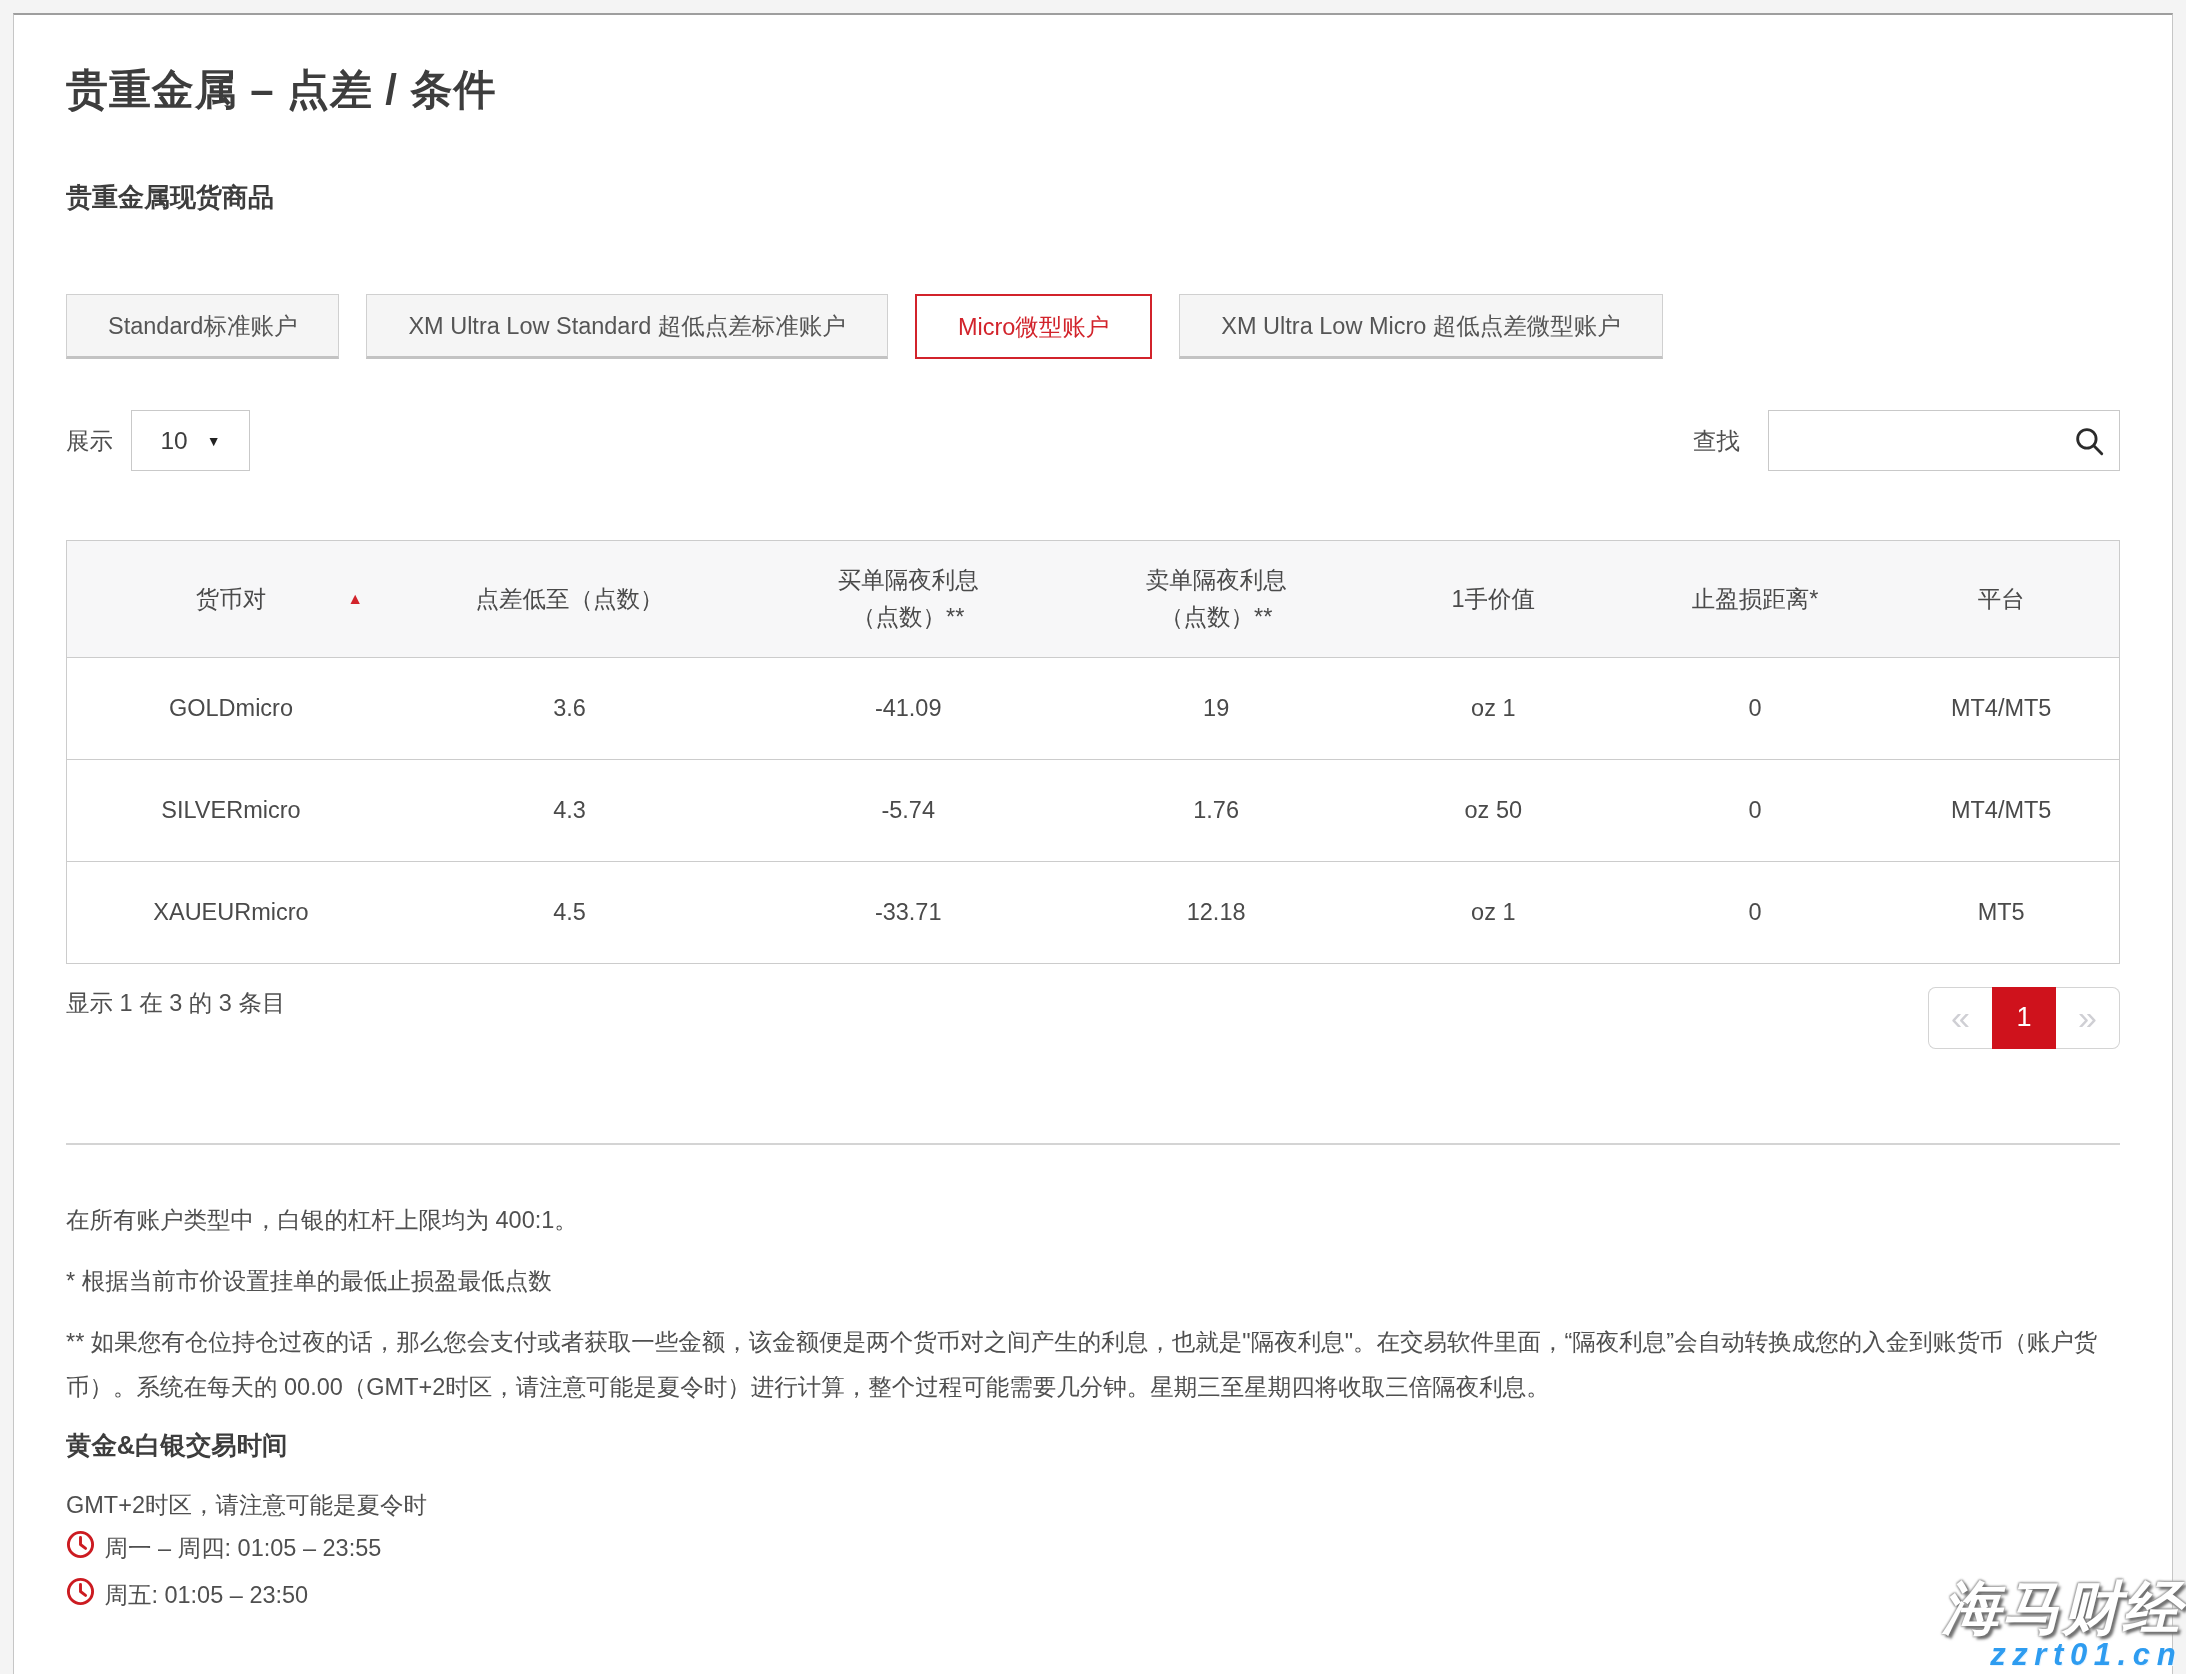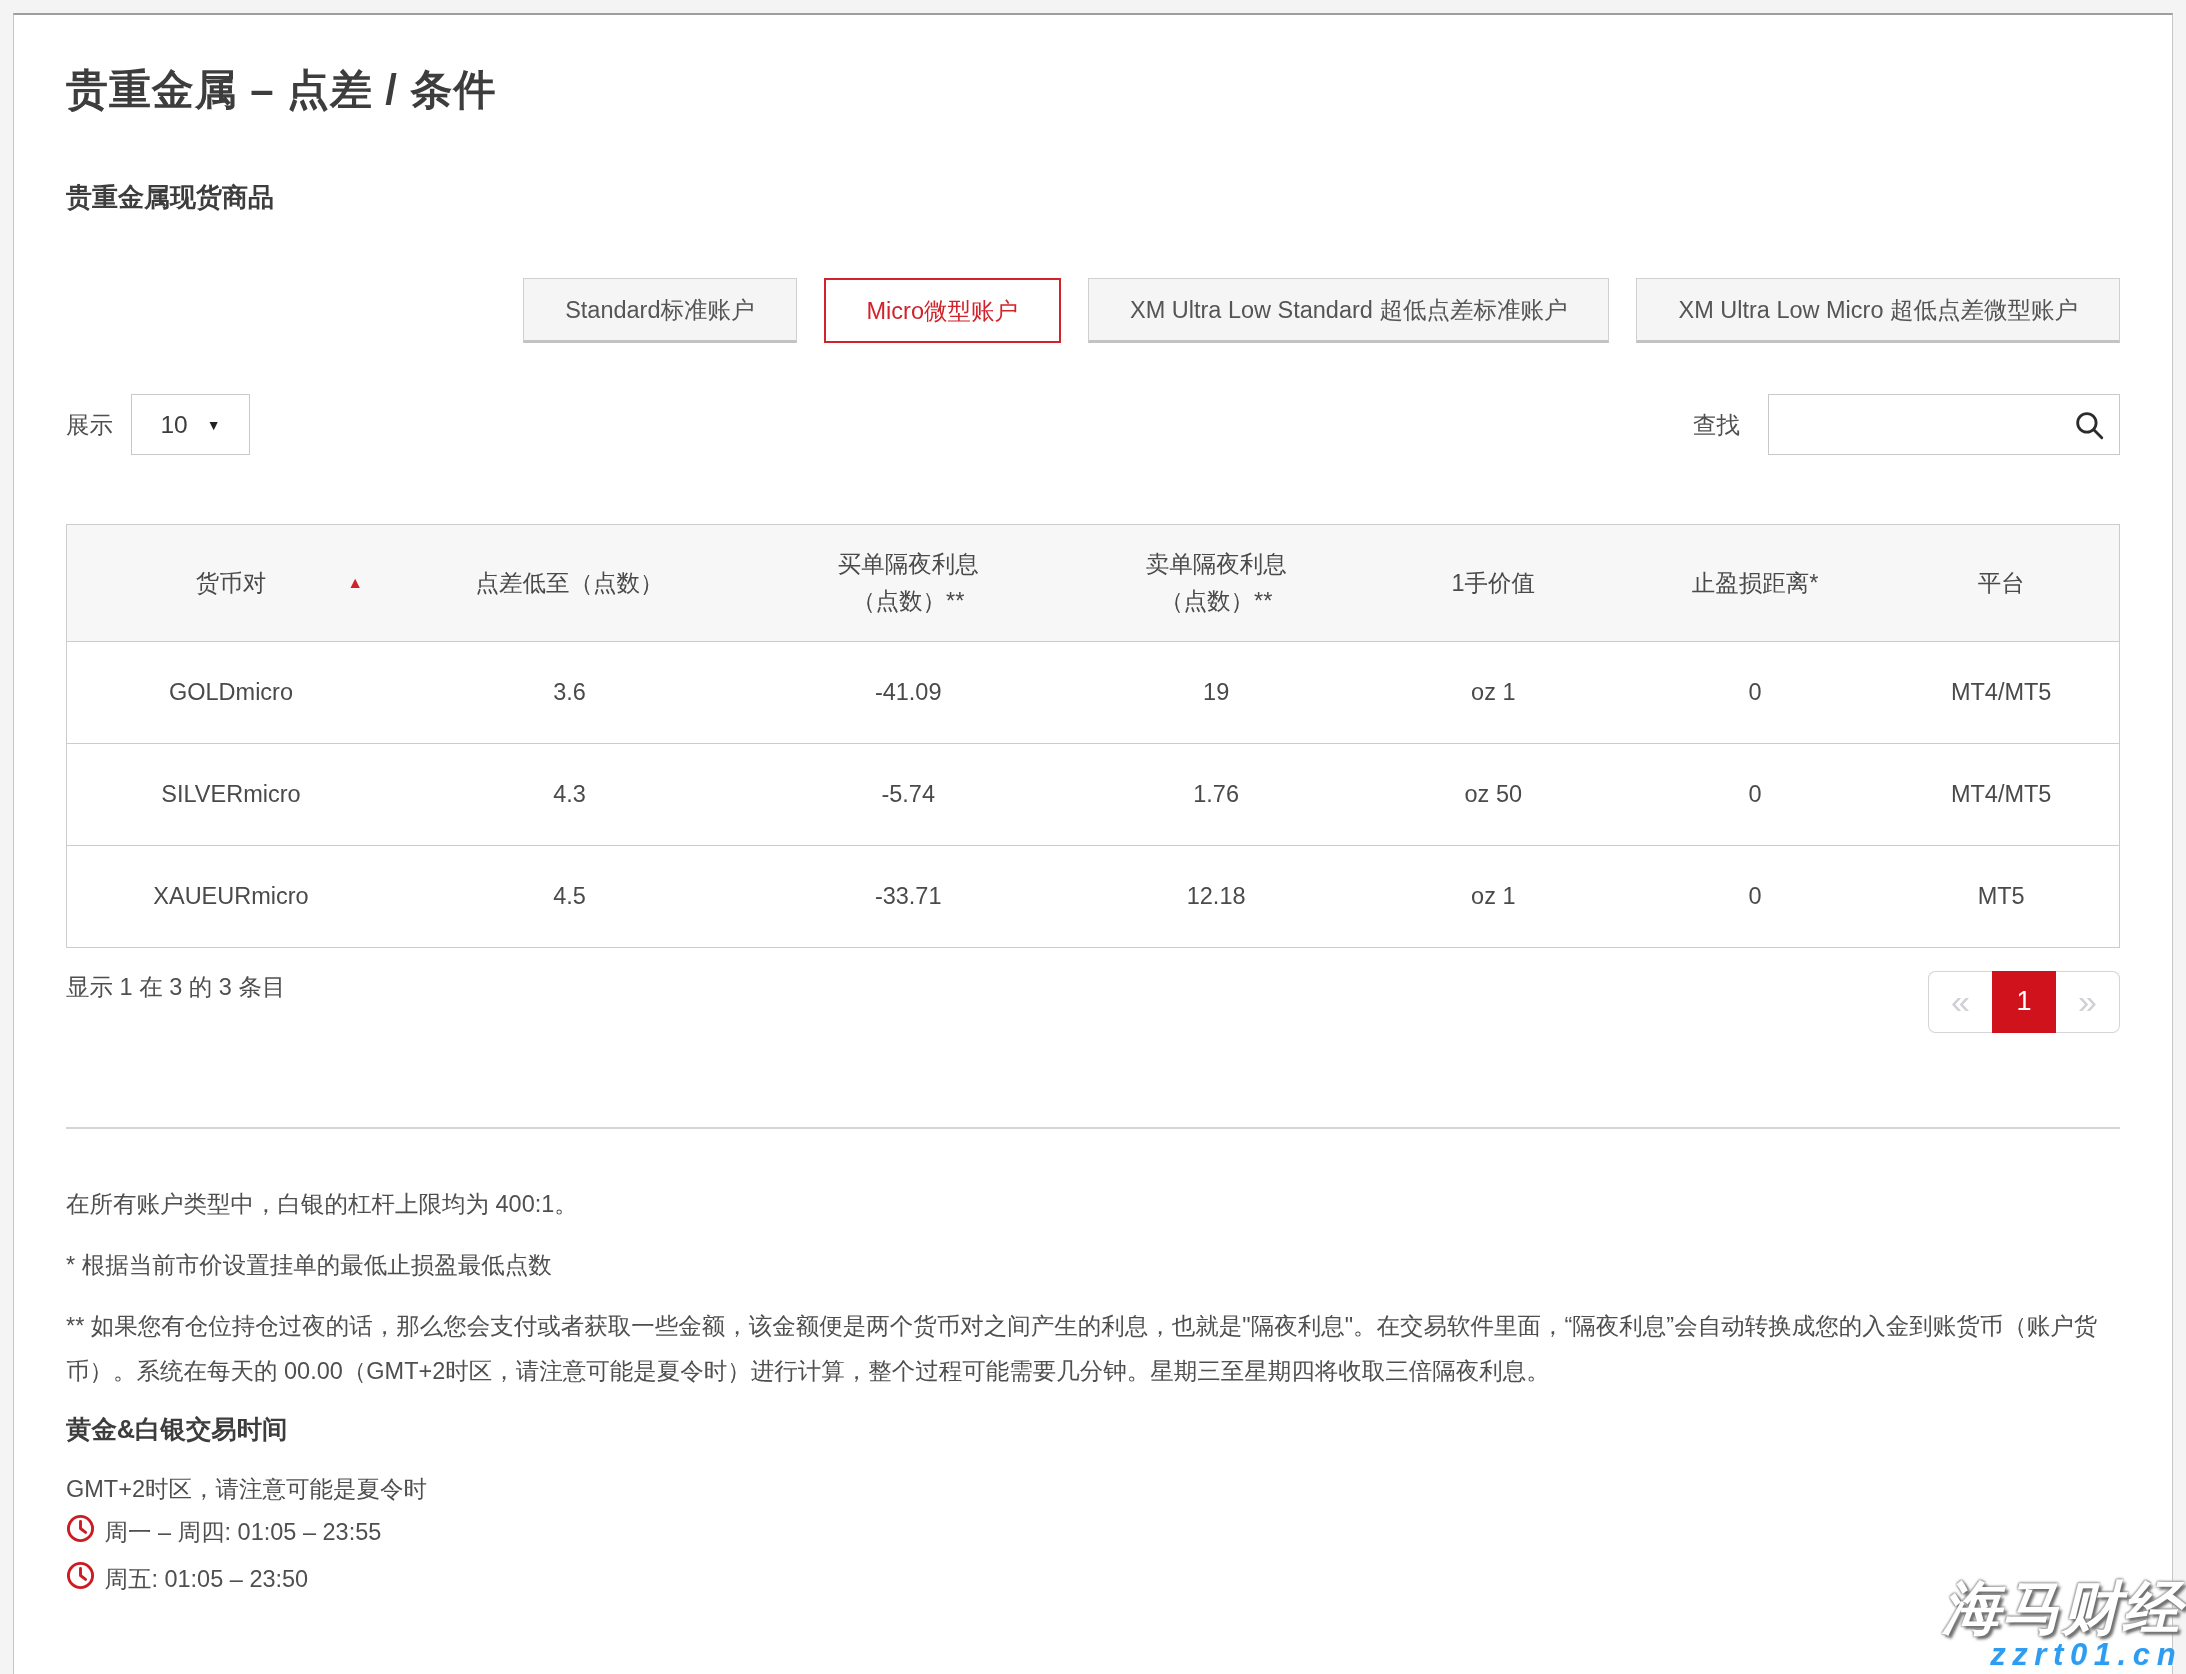--- a/index.html
+++ b/index.html
@@ -16,21 +16,21 @@
     left: 13px; top: 13px;
     width: 2160px; height: 1789px;
     background: #ffffff;
     border: 0.9px solid #c6c6c6;
     border-top: 2.8px solid #9e9e9e;
     padding: 47px 52px 0 52px;
   }
   h1.page-title { font-size: 42px; color: #3d3d3d; font-weight: bold; letter-spacing: 0.9px; }
   h2.page-subtitle { font-size: 26px; color: #3d3d3d; font-weight: bold; margin-top: 62px; }
 
-  .tabs { margin-top: 63px; display: flex; gap: 27px; justify-content: flex-end; }
+  .tabs { margin-top: 79px; display: flex; gap: 27px; }
   .tab {
     height: 65px;
     padding: 0 41px;
     display: flex; align-items: center; justify-content: center;
     font-size: 23.5px;
     color: #555;
     background: #f5f5f5;
     border: 0.9px solid #d0d0d0;
     border-bottom: 3.8px solid #c3c3c3;
     cursor: pointer;
@@ -147,22 +147,22 @@
 </head>
 <body>
 
 <div class="panel">
 
   <h1 class="page-title">贵重金属 – 点差 / 条件</h1>
   <h2 class="page-subtitle">贵重金属现货商品</h2>
 
   <div class="tabs">
     <div class="tab">Standard标准账户</div>
+    <div class="tab">XM Ultra Low Standard 超低点差标准账户</div>
     <div class="tab active">Micro微型账户</div>
-    <div class="tab">XM Ultra Low Standard 超低点差标准账户</div>
     <div class="tab">XM Ultra Low Micro 超低点差微型账户</div>
   </div>
 
   <div class="controls">
     <div class="ctl-left">
       <span class="ctl-label">展示</span>
       <div class="select">
         <span>10</span>
         <span class="caret">▼</span>
       </div>

